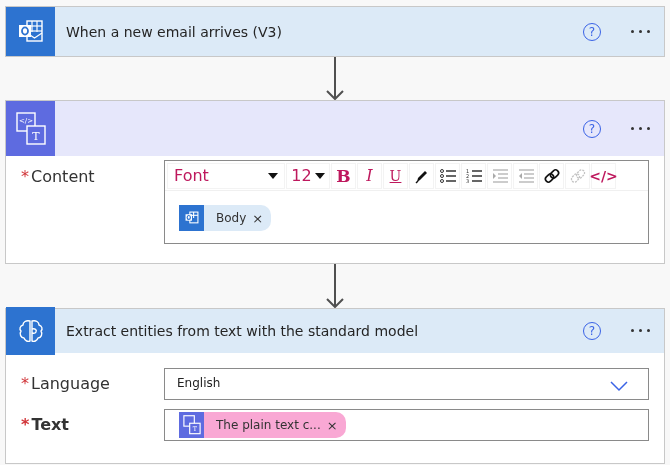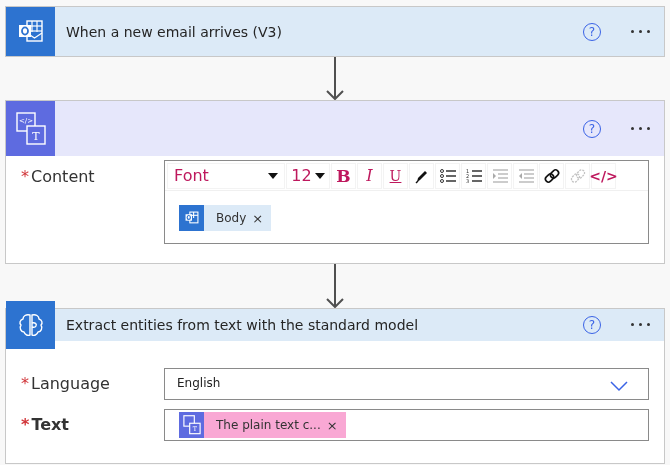--- a/index.html
+++ b/index.html
@@ -17,37 +17,37 @@
 
   #card1 { top: 6px; height: 51px; }
   #card1 .card-header { background: #dceaf7; }
   #card1 .card-icon { background: #2d73d0; }
 
   #card2 { top: 100px; height: 164px; }
   #card2 .card-header { background: #e6e7fb; height: 55px; }
   #card2 .card-icon { background: #5e6be0; height: 55px; width: 49px; }
 
   #card3 { top: 308px; height: 156px; }
-  #card3 .card-header { background: #dceaf7; height: 32px; }
+  #card3 .card-header { background: #dceaf7; height: 44px; }
   #card3 .card-icon { background: #2d73d0; height: 48px; }
 
   .arrow { position: absolute; left: 325px; width: 20px; }
 
   .field-label { position: absolute; left: 15px; font-size: 16px; color: #333; }
   .field-label .req { color: #d13438; margin-right: 2px; }
 
   .editor { position: absolute; left: 158px; top: 59px; width: 485px; height: 84px; border: 1px solid #8a8a8a; background: #fff; }
   .toolbar { height: 30px; display: flex; align-items: center; padding-left: 2px; border-bottom: 1px solid #f0f0f0; }
   .tb { height: 26px; display: flex; align-items: center; justify-content: center; border: 1px solid #f3f3f3; margin-right: 1px; font-size: 16px; color: #be185d; }
   .tb-font { width: 118px; justify-content: space-between; padding: 0 6px; font-size: 16px; }
   .tb-size { width: 44px; justify-content: center; gap: 3px; }
   .tb-btn { width: 25px; }
   .caret { width: 0; height: 0; border-left: 5px solid transparent; border-right: 5px solid transparent; border-top: 6px solid #111; display: inline-block; }
 
-  .token { position: absolute; display: flex; align-items: center; height: 26px; }
+  .token { position: absolute; display: flex; align-items: center; height: 26px; border-radius: 10px; }
   .token-icon { width: 25px; height: 26px; display: flex; align-items: center; justify-content: center; }
   .token-text { font-size: 12px; padding: 0 6px 0 12px; color: #333; }
   .token-close { font-size: 13px; color: #333; padding-right: 8px; }
 
   .input-box { position: absolute; left: 158px; width: 485px; height: 32px; border: 1px solid #8a8a8a; background: #fff; padding-left: 25px; }
   .select-value { position: absolute; left: 12px; top: 7px; font-size: 12px; color: #222; }
   .chevron { position: absolute; right: 20px; top: 8px; }
 </style>
 </head>
 <body>

